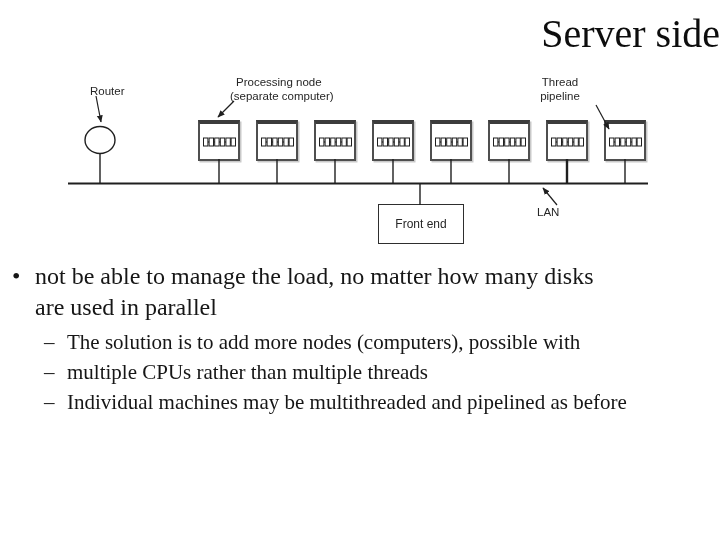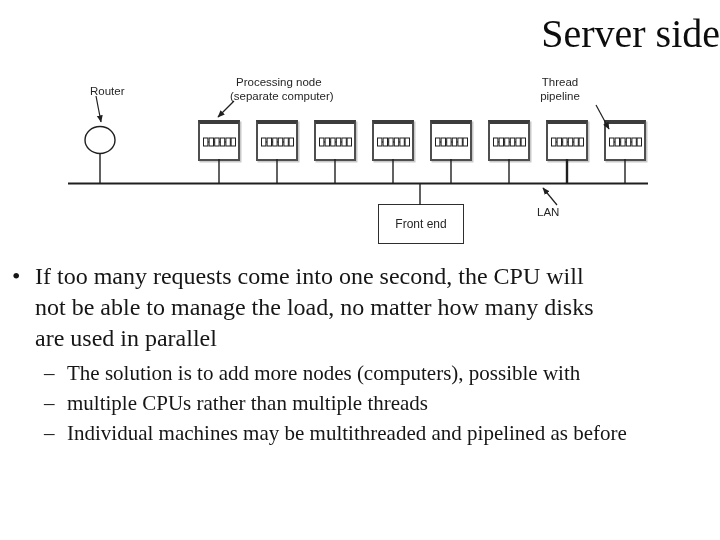--- a/index.html
+++ b/index.html
@@ -182,21 +182,20 @@
     <div class="front-end">
       <span>Front end</span>
     </div>
   </div>
 
   <div class="bullets">
 
     <div class="bullet-main">
       <span class="marker">•</span>
       <div>
-        <div class="line">If too many requests come into one second, the CPU will</div>
         <div class="line">not be able to manage the load, no matter how many disks</div>
         <div class="line">are used in parallel</div>
       </div>
     </div>
 
     <div class="sub-bullets">
 
       <div class="bullet-sub">
         <span class="marker">–</span>
         <div>

